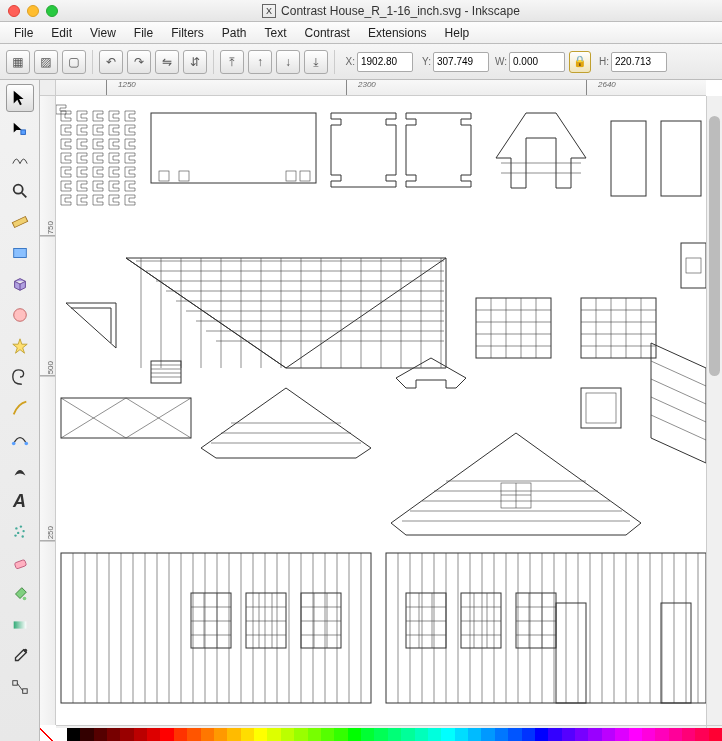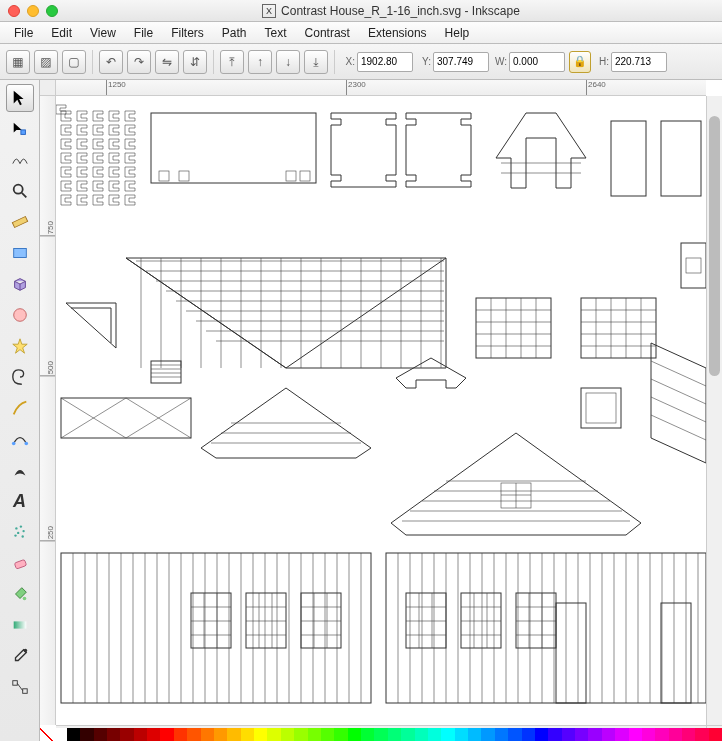--- a/index.html
+++ b/index.html
@@ -33,21 +33,21 @@
 
 
 .toolpanel { width:40px; background:linear-gradient(#f2f2f2,#e8e8e8); border-right:1px solid #bcbcbc; display:flex; flex-direction:column; align-items:center; padding-top:4px; gap:3px;}
 .tool { width:28px; height:28px; display:flex; align-items:center; justify-content:center; border-radius:3px; font-size:16px; color:#333;}
 .tool.sel { background:linear-gradient(#fff,#ddd); border:1px solid #999;}
 .tool svg { width:18px; height:18px; }
 
 
 .canvas-area { flex:1; background:#fff; position:relative; overflow:hidden;}
 .ruler-h { position:absolute; top:0; left:16px; right:16px; height:16px; background:linear-gradient(#f8f8f8,#eee); border-bottom:1px solid #ccc; font-size:8px; color:#666;}
-.ruler-h .tick { position:absolute; top:0; height:100%; border-left:1px solid #888; padding-left:1px;}
+.ruler-h .tick { position:absolute; top:0; height:100%; border-left:1px solid #888; padding-left:11px;font-style:italic;}
 .ruler-v { position:absolute; top:16px; left:0; bottom:16px; width:16px; background:linear-gradient(90deg,#f8f8f8,#eee); border-right:1px solid #ccc; font-size:8px; color:#666;}
 .ruler-v .tick { position:absolute; left:0; width:100%; border-top:1px solid #888; writing-mode:vertical-lr; transform:rotate(180deg); padding-top:1px;}
 .ruler-corner { position:absolute; top:0; left:0; width:16px; height:16px; background:#eee; border-right:1px solid #ccc; border-bottom:1px solid #ccc;}
 .canvas { position:absolute; top:16px; left:16px; right:16px; bottom:16px; background:#fff; overflow:hidden;}
 .canvas svg { width:100%; height:100%;}
 .shape { fill:none; stroke:#333; stroke-width:1;}
 .shape-thin { fill:none; stroke:#444; stroke-width:0.6;}
 
 
 .scroll-h { position:absolute; bottom:0; left:16px; right:16px; height:16px; background:#f0f0f0; border-top:1px solid #ccc;}

